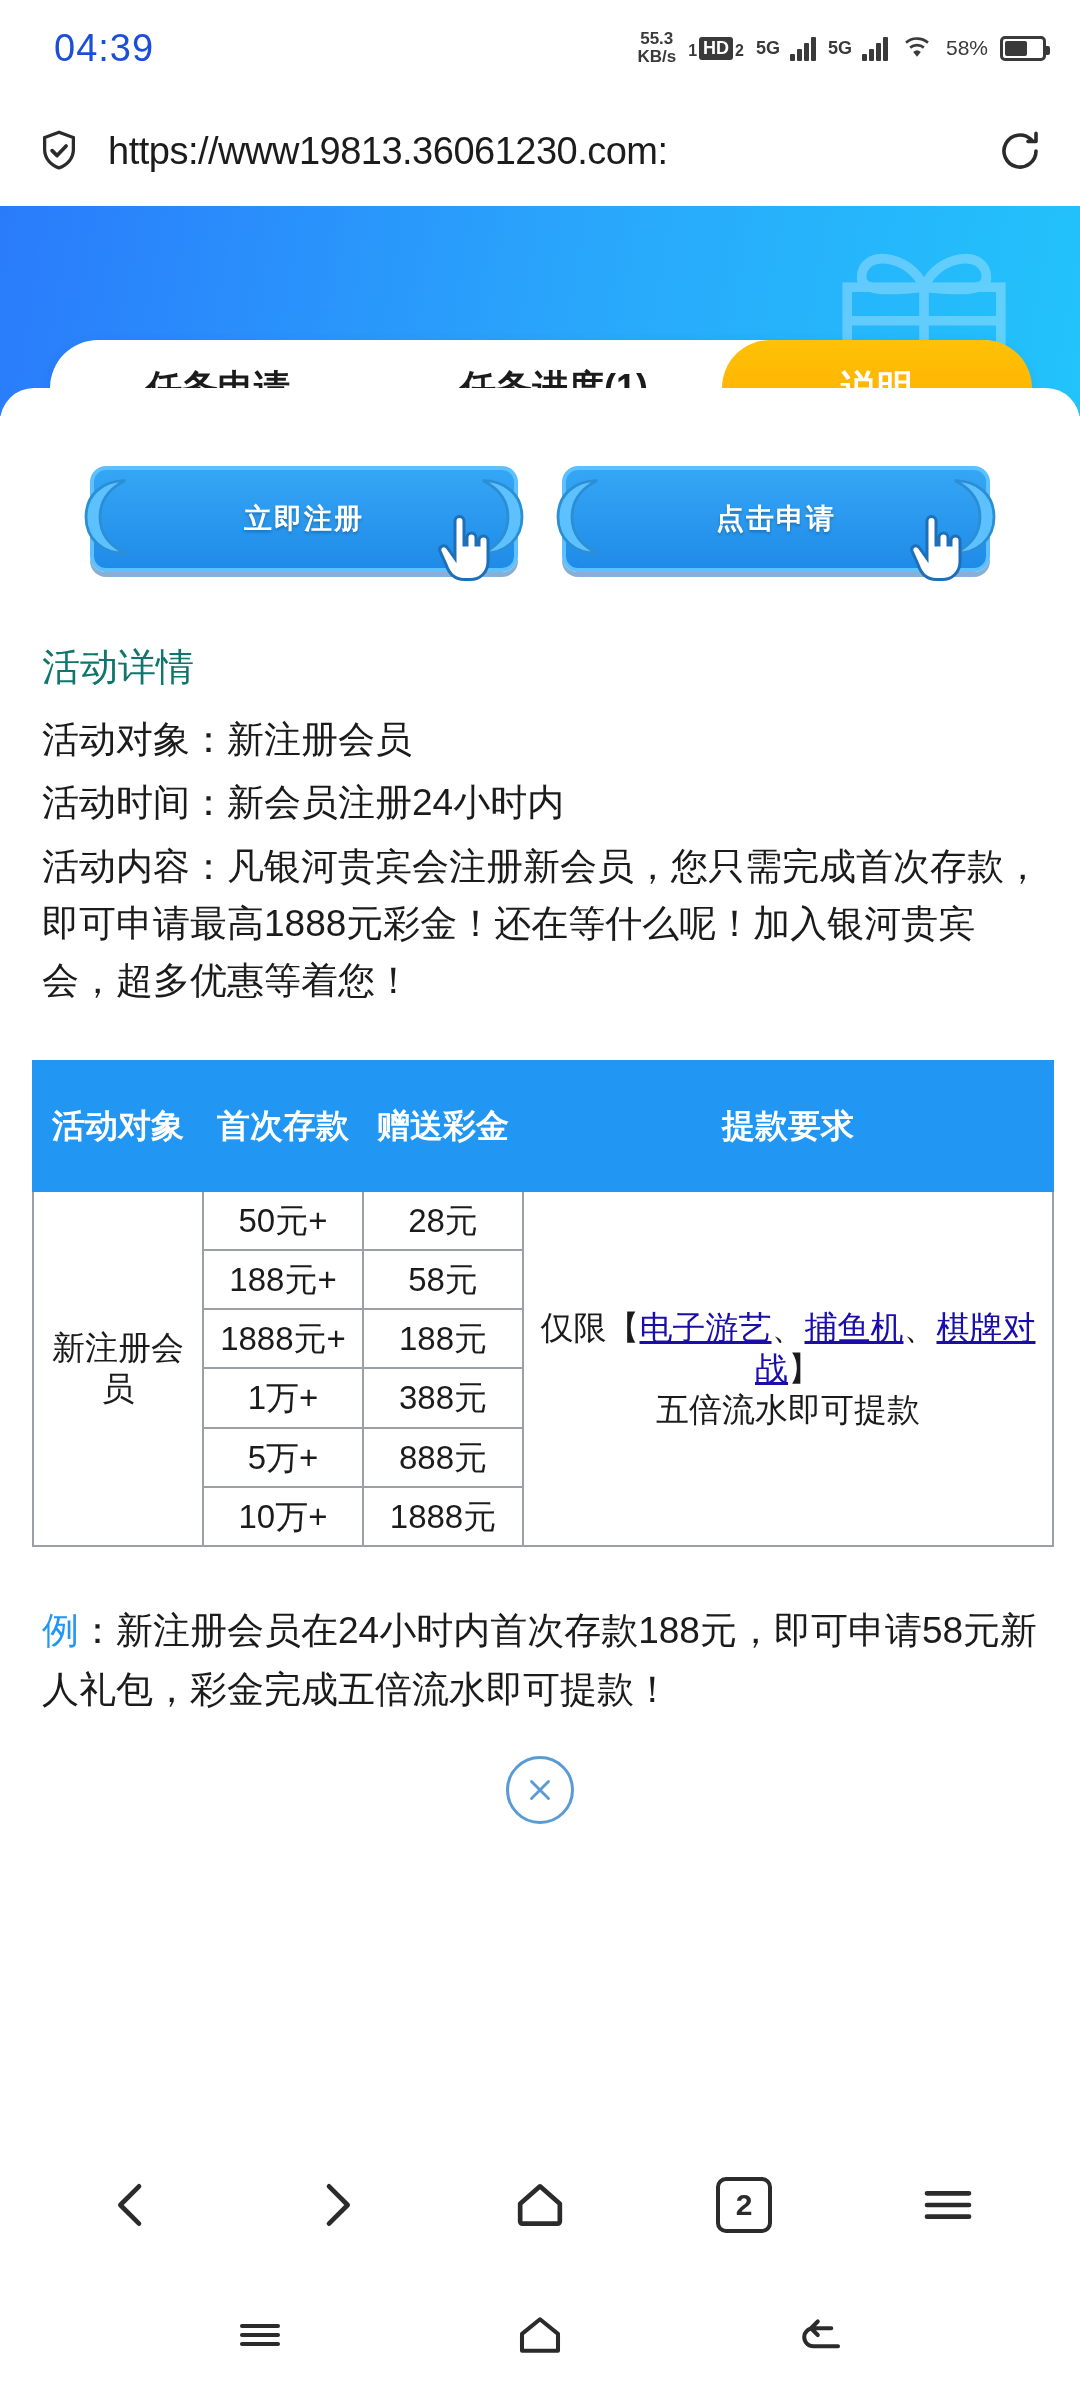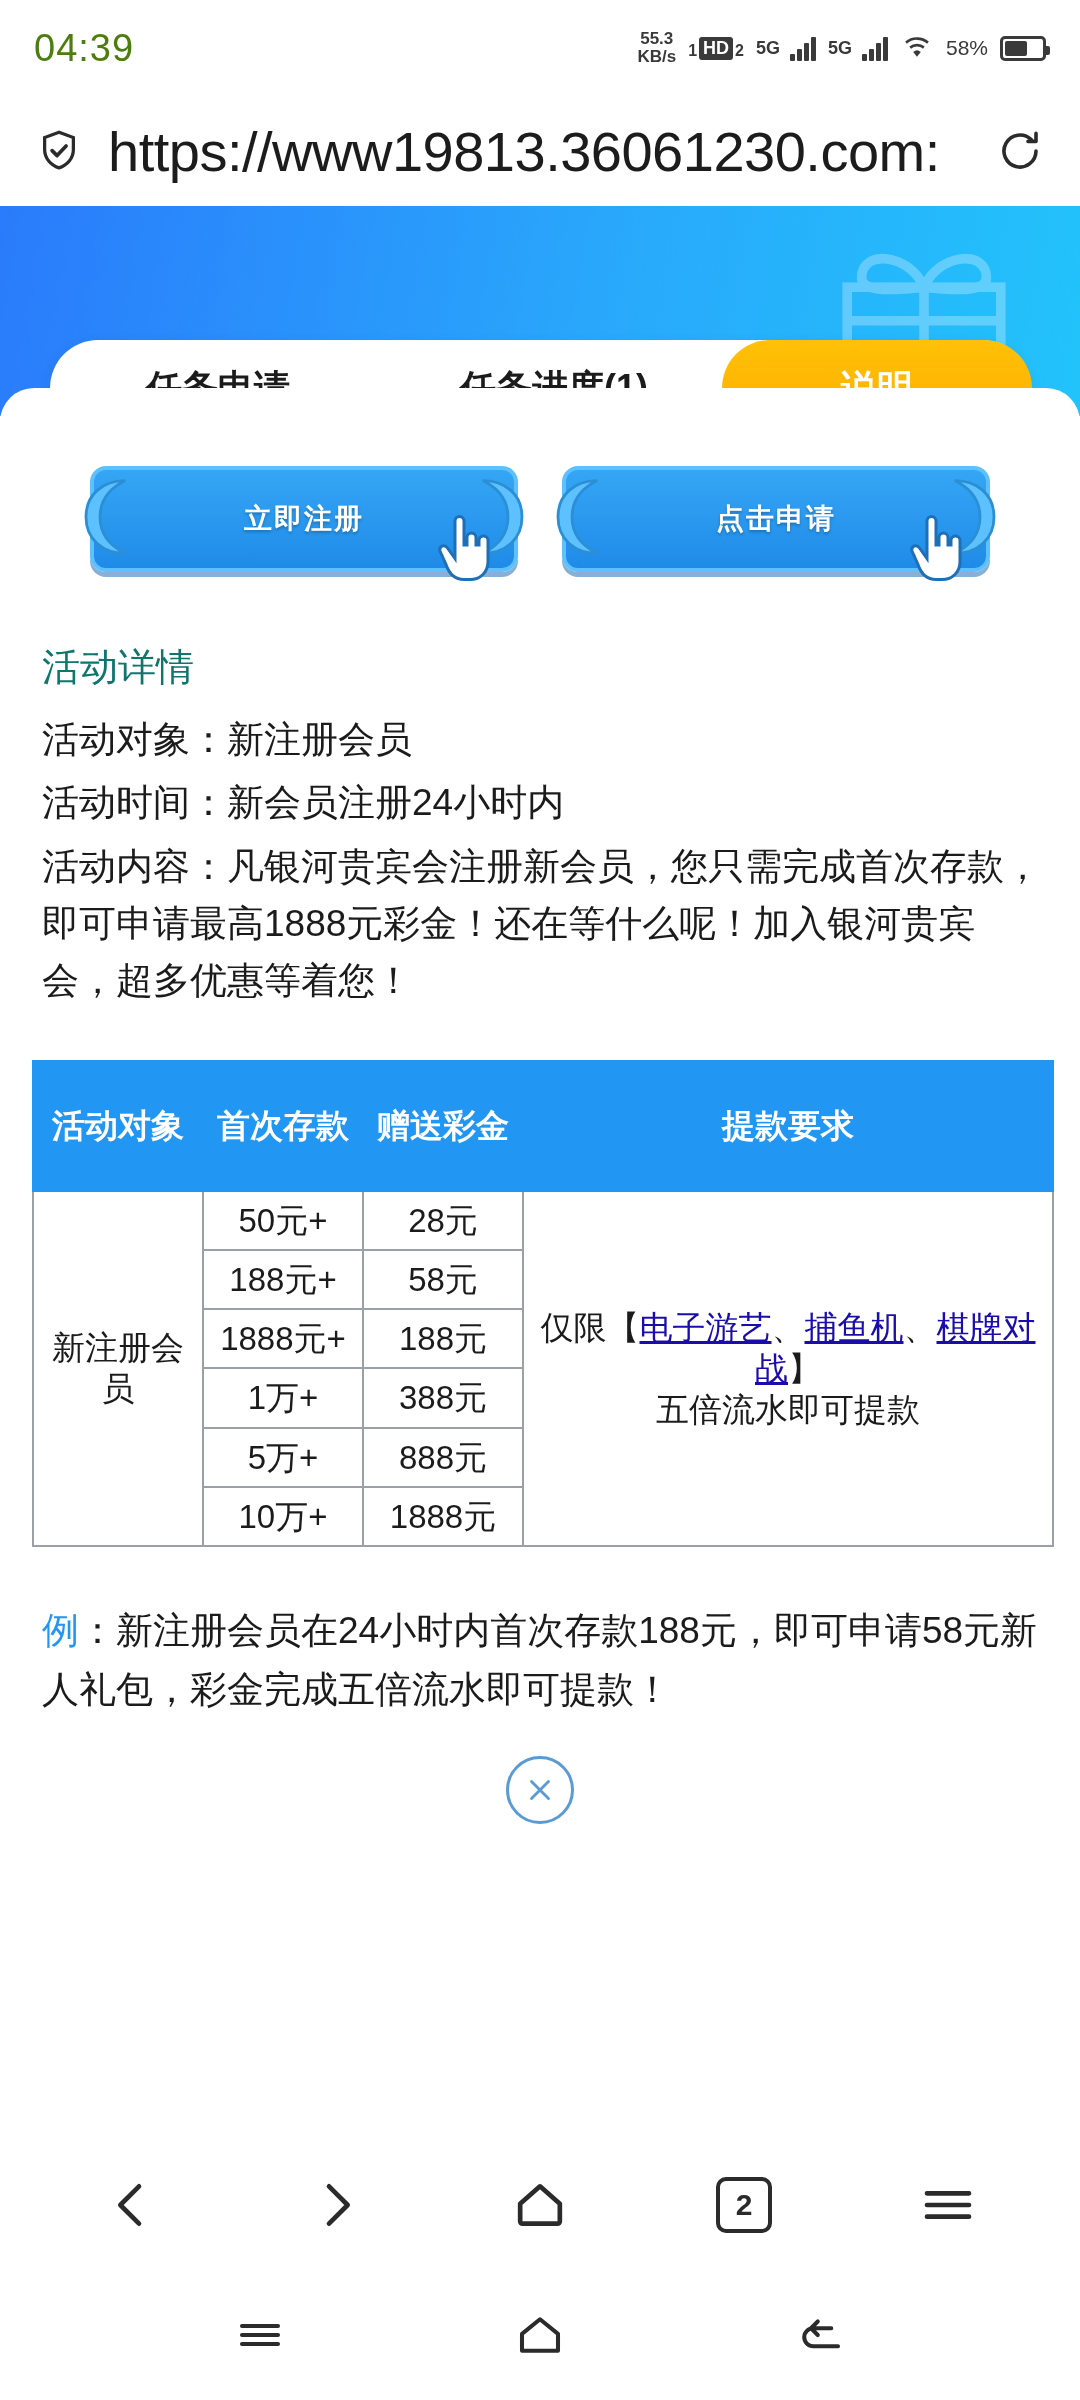--- a/index.html
+++ b/index.html
@@ -19,22 +19,23 @@
   .status-bar {
     height: 96px;
     display: flex;
     align-items: center;
     padding: 0 34px;
     box-sizing: border-box;
     background: #ffffff;
   }
   .status-clock {
     font-size: 38px;
-    color: #4d7c0f;
+    color: #1d4ed8;
     letter-spacing: 1px;
+    margin-left: 20px;
   }
   .status-right {
     margin-left: auto;
     display: flex;
     align-items: center;
     gap: 12px;
   }
   .net-speed {
     font-size: 17px;
     line-height: 1.05;
@@ -124,21 +125,21 @@
     display: flex;
     align-items: center;
     padding: 0 36px;
     box-sizing: border-box;
     background: #ffffff;
   }
   .shield-icon { width: 46px; height: 46px; flex: none; }
   .url-text {
     flex: 1;
     margin-left: 26px;
-    font-size: 56px;
+    font-size: 38px;
     color: #1c1c1c;
     white-space: nowrap;
     overflow: hidden;
     text-overflow: clip;
     letter-spacing: -0.5px;
   }
   .reload-icon { width: 48px; height: 48px; flex: none; margin-left: 14px;}
 
   
   .page {

